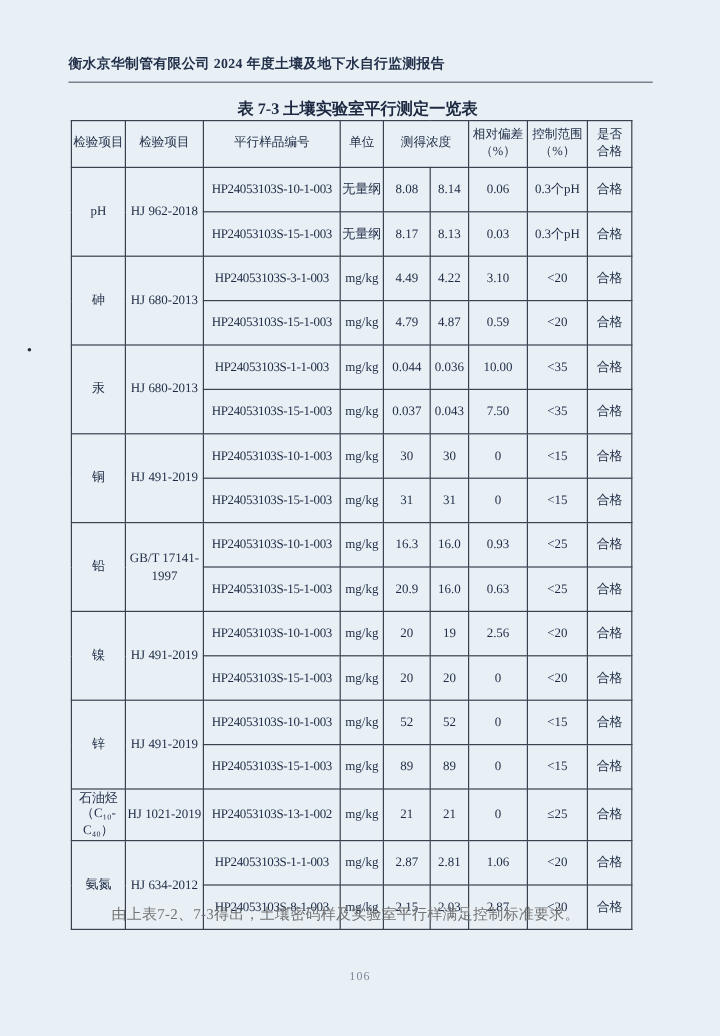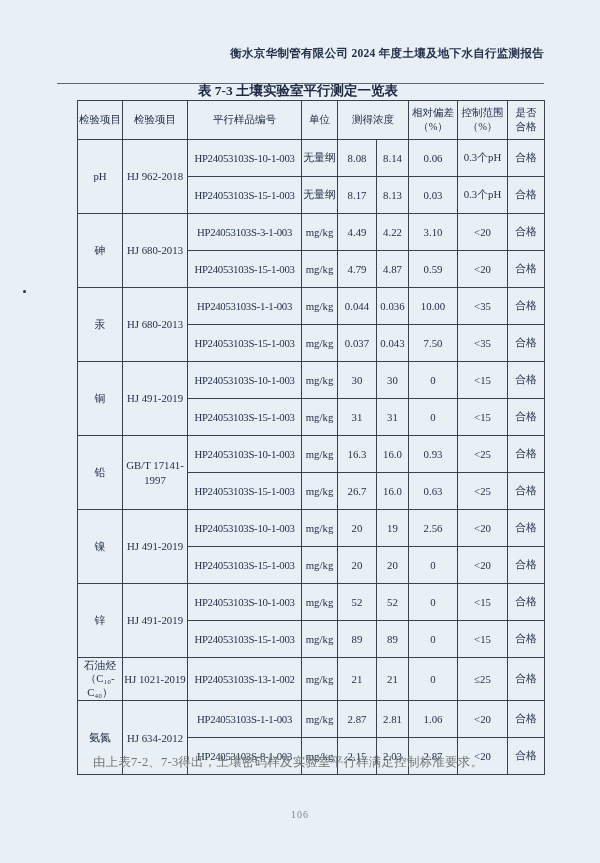--- a/index.html
+++ b/index.html
@@ -4,30 +4,30 @@
 <style>
   html,body{margin:0;padding:0;}
   body{
     width:600px;height:863px;position:relative;overflow:hidden;
     background:#e8f0f6;
     font-family:"Liberation Serif","DejaVu Serif",serif;
     color:#222c42;
   }
   .doc-header{
     position:absolute;top:46px;left:57px;width:487px;
-    text-align:right;font-size:11.5px;letter-spacing:0.3px;
+    text-align:left;font-size:11.5px;letter-spacing:0.3px;
     color:#23304a;font-weight:bold;
-    padding-bottom:22px;border-bottom:1.5px solid #5c6875;
+    padding-bottom:7px;border-bottom:1.5px solid #5c6875;
   }
   .table-title{
     position:absolute;top:82px;left:0;width:596px;
     text-align:center;font-weight:bold;font-size:13.5px;color:#1c2740;
   }
   table.results{
-    position:absolute;top:100px;left:77px;width:467px;
+    position:absolute;top:100px;left:59px;width:467px;
     border-collapse:collapse;table-layout:fixed;
   }
   table.results th, table.results td{
     border:1px solid #39414e;
     text-align:center;vertical-align:middle;
     padding:1px 1px;font-weight:normal;
     font-size:10.8px;color:#1e2a44;
     overflow:hidden;
   }
   table.results th{
@@ -174,21 +174,21 @@
         <td class="unit-cell">mg/kg</td>
         <td>16.3</td>
         <td>16.0</td>
         <td>0.93</td>
         <td>&lt;25</td>
         <td>合格</td>
       </tr>
       <tr>
         <td class="sample-cell">HP24053103S-15-1-003</td>
         <td class="unit-cell">mg/kg</td>
-        <td>26.7</td>
+        <td>20.9</td>
         <td>16.0</td>
         <td>0.63</td>
         <td>&lt;25</td>
         <td>合格</td>
       </tr>
       <tr>
         <td class="item-cell" rowspan="2">镍</td>
         <td class="method-cell" rowspan="2">HJ 491-2019</td>
         <td class="sample-cell">HP24053103S-10-1-003</td>
         <td class="unit-cell">mg/kg</td>

